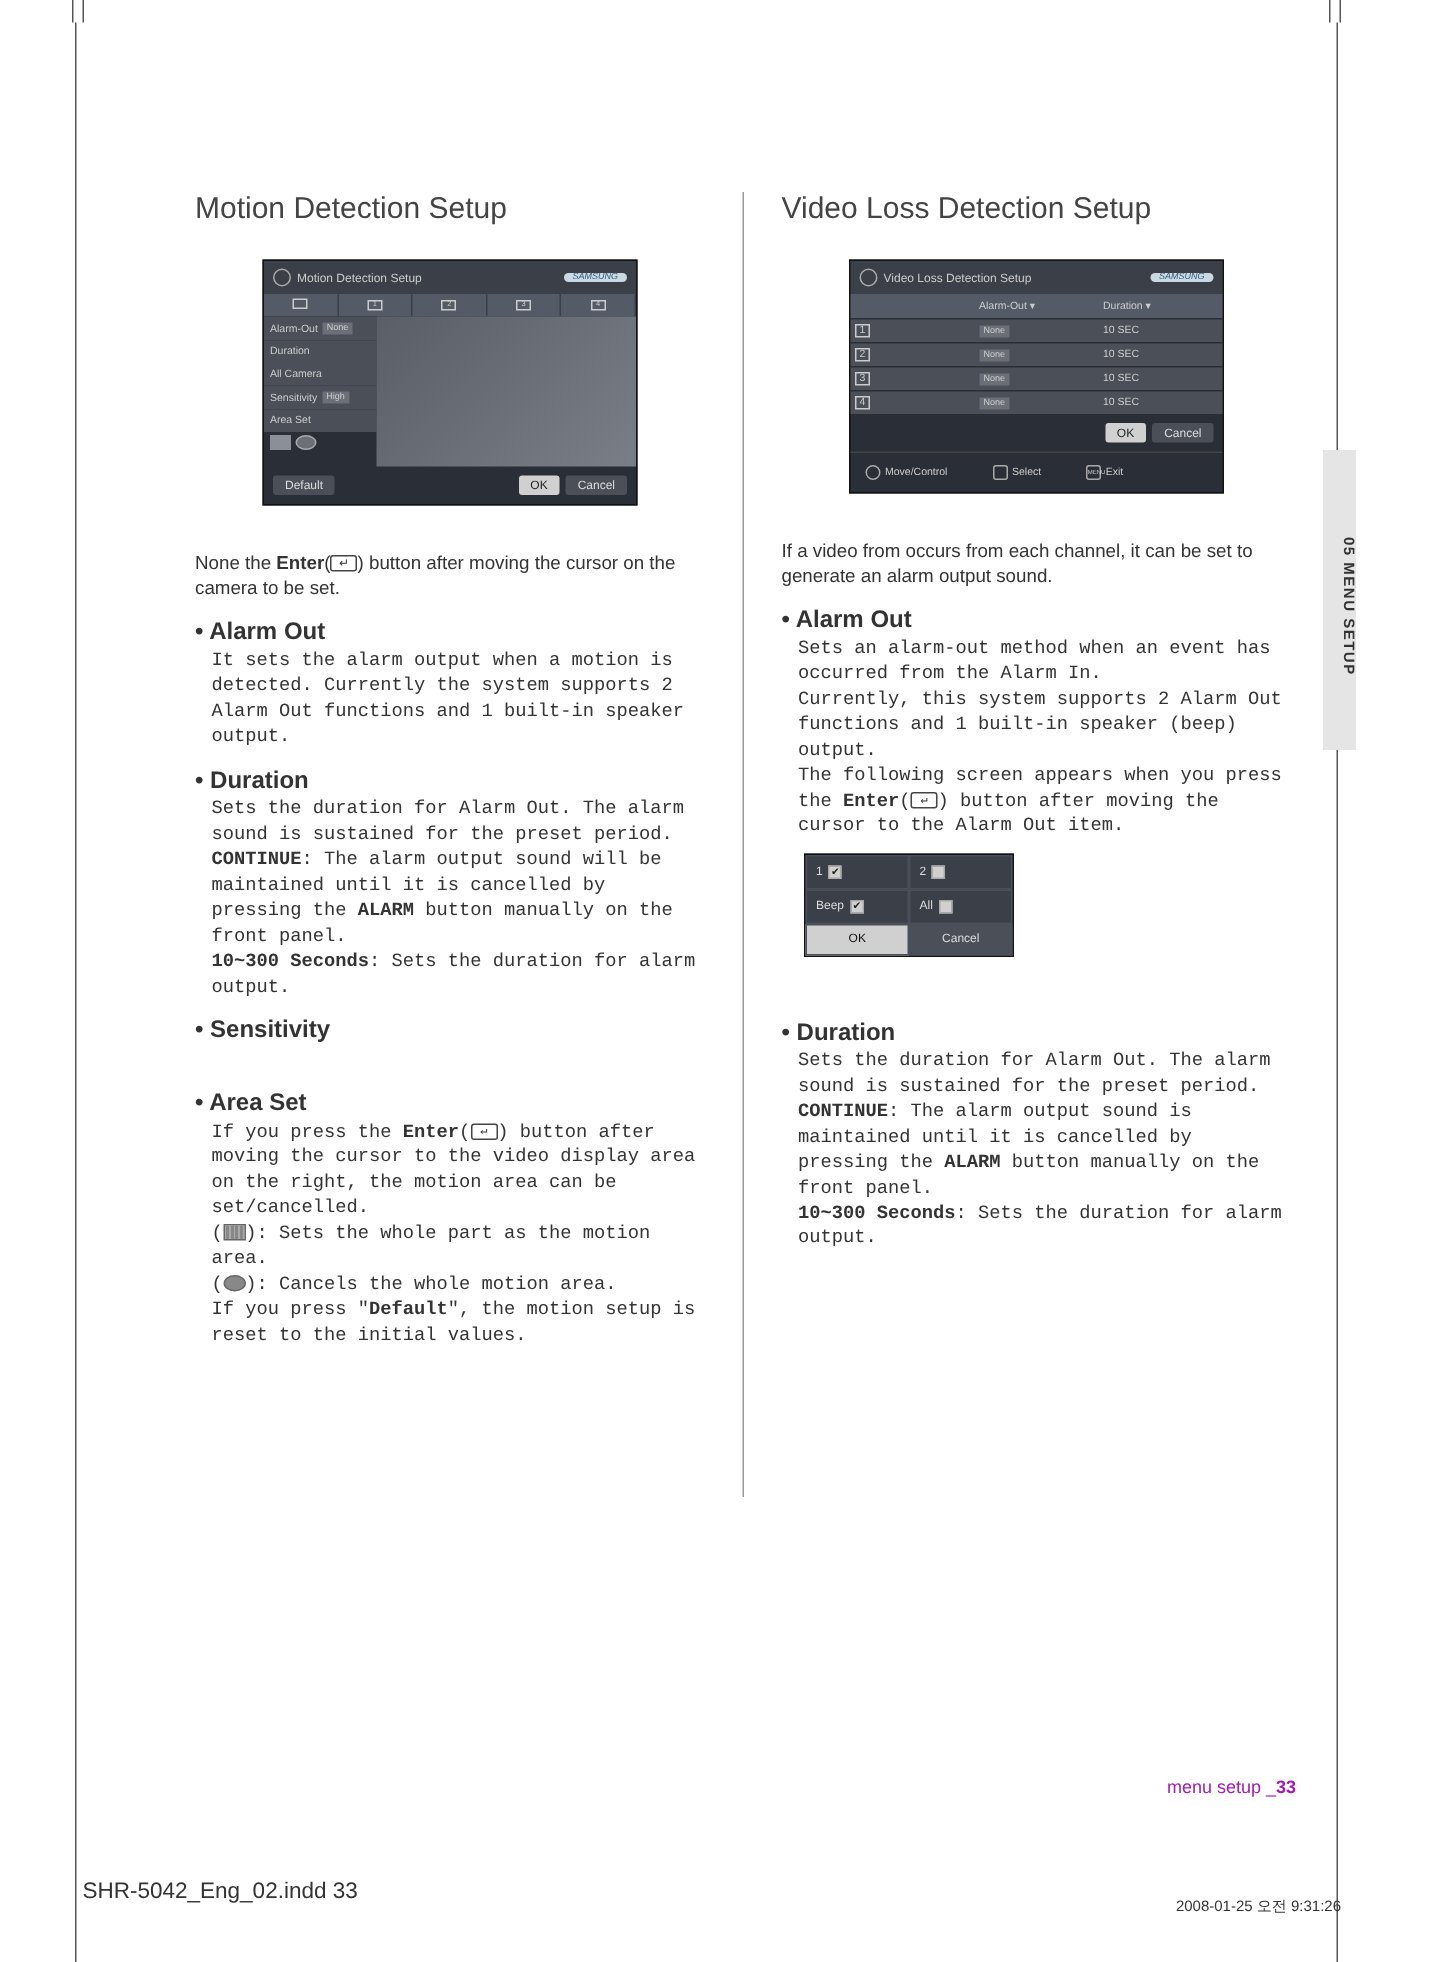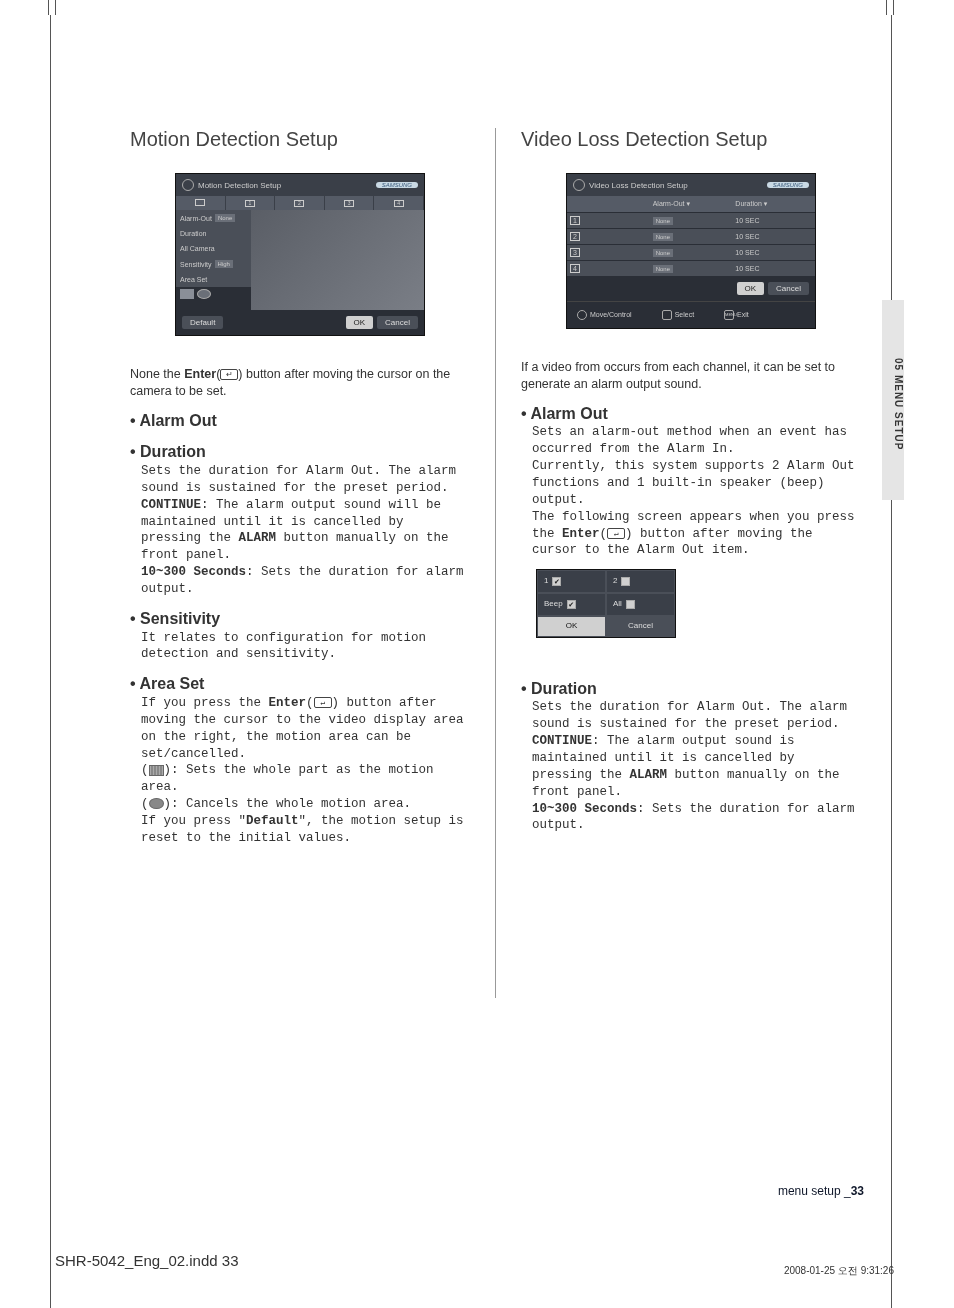--- a/index.html
+++ b/index.html
@@ -53,21 +53,21 @@
   .sidetab { position:absolute; right:50px; top:300px; width:22px; height:200px; background:#e5e5e5; font-size:10px; font-weight:bold; text-align:center; writing-mode:vertical-rl; padding-top:8px; letter-spacing:1px;}
   .popup { width:140px; margin:10px 0 10px 15px; background:#3a3f48; border:1px solid #111; font-size:8px; color:#ddd;}
   .popup-row { display:flex; }
   .popup-cell { flex:1; padding:5px 6px; display:flex; align-items:center; gap:4px; border:1px solid #4a4f58;}
   .popup-check { width:9px;height:9px;border:1px solid #aaa;background:#d0d0d0;}
   .popup-check.on::after{content:"✔";color:#222;font-size:7px;display:block;text-align:center;line-height:8px;}
   .popup-btns { display:flex; }
   .popup-btn { flex:1; text-align:center; padding:4px; background:#d0d0d0; color:#111; border:1px solid #4a4f58;}
   .footer-left { position:absolute; left:55px; bottom:39px; font-size:15px; color:#333;}
   .footer-right { position:absolute; right:60px; bottom:30px; font-size:10px; color:#333;margin-top:39px;}
-  .page-label { position:absolute; right:90px; bottom:110px; font-size:12px; color:#0f172a;}
+  .page-label { position:absolute; right:90px; bottom:110px; font-size:12px; color:#a21caf;}
   .page-label .num { font-weight:bold; }
 </style>
 </head>
 <body>
 
 <div class="page-crop"></div>
 
 <div class="sidetab">05 MENU SETUP</div>
 
 <div class="content">
@@ -115,35 +115,36 @@
       </div>
     </div>
 
     <div class="bodytext">
       <p>
         <span>None the </span><b>Enter</b>(<span class="inline-icon">↵</span><span>) button after moving the cursor on the camera to be set.</span>
       </p>
 
       <div class="bullet">
         <div class="bullet-head">Alarm Out</div>
+        <div class="bullet-body">It sets the alarm output when a motion is detected. Currently the system supports 2 Alarm Out functions and 1 built-in speaker output.</div>
       </div>
 
       <div class="bullet">
         <div class="bullet-head">Duration</div>
         <div class="bullet-body">
           <span>Sets the duration for Alarm Out. The alarm sound is sustained for the preset period.</span><br>
           <b>CONTINUE</b><span>: The alarm output sound will be maintained until it is cancelled by pressing the </span><b>ALARM</b><span> button manually on the front panel.</span><br>
           <b>10~300 Seconds</b><span>: Sets the duration for alarm output.</span>
         </div>
       </div>
 
       <div class="bullet">
         <div class="bullet-head">Sensitivity</div>
         <div class="bullet-body">
-          <span>It relates to configuration for motion detection and sensitivity.</span><br>
+          <br>
         </div>
       </div>
 
       <div class="bullet">
         <div class="bullet-head">Area Set</div>
         <div class="bullet-body">
           <span>If you press the </span><b>Enter</b>(<span class="inline-icon">↵</span><span>) button after moving the cursor to the video display area on the right, the motion area can be set/cancelled.</span><br>
           (<span class="inline-square grid"></span><span>): Sets the whole part as the motion area.</span><br>
           (<span class="inline-square cancel"></span><span>): Cancels the whole motion area.</span><br>
           <span>If you press "</span><b>Default</b><span>", the motion setup is reset to the initial values.</span>

